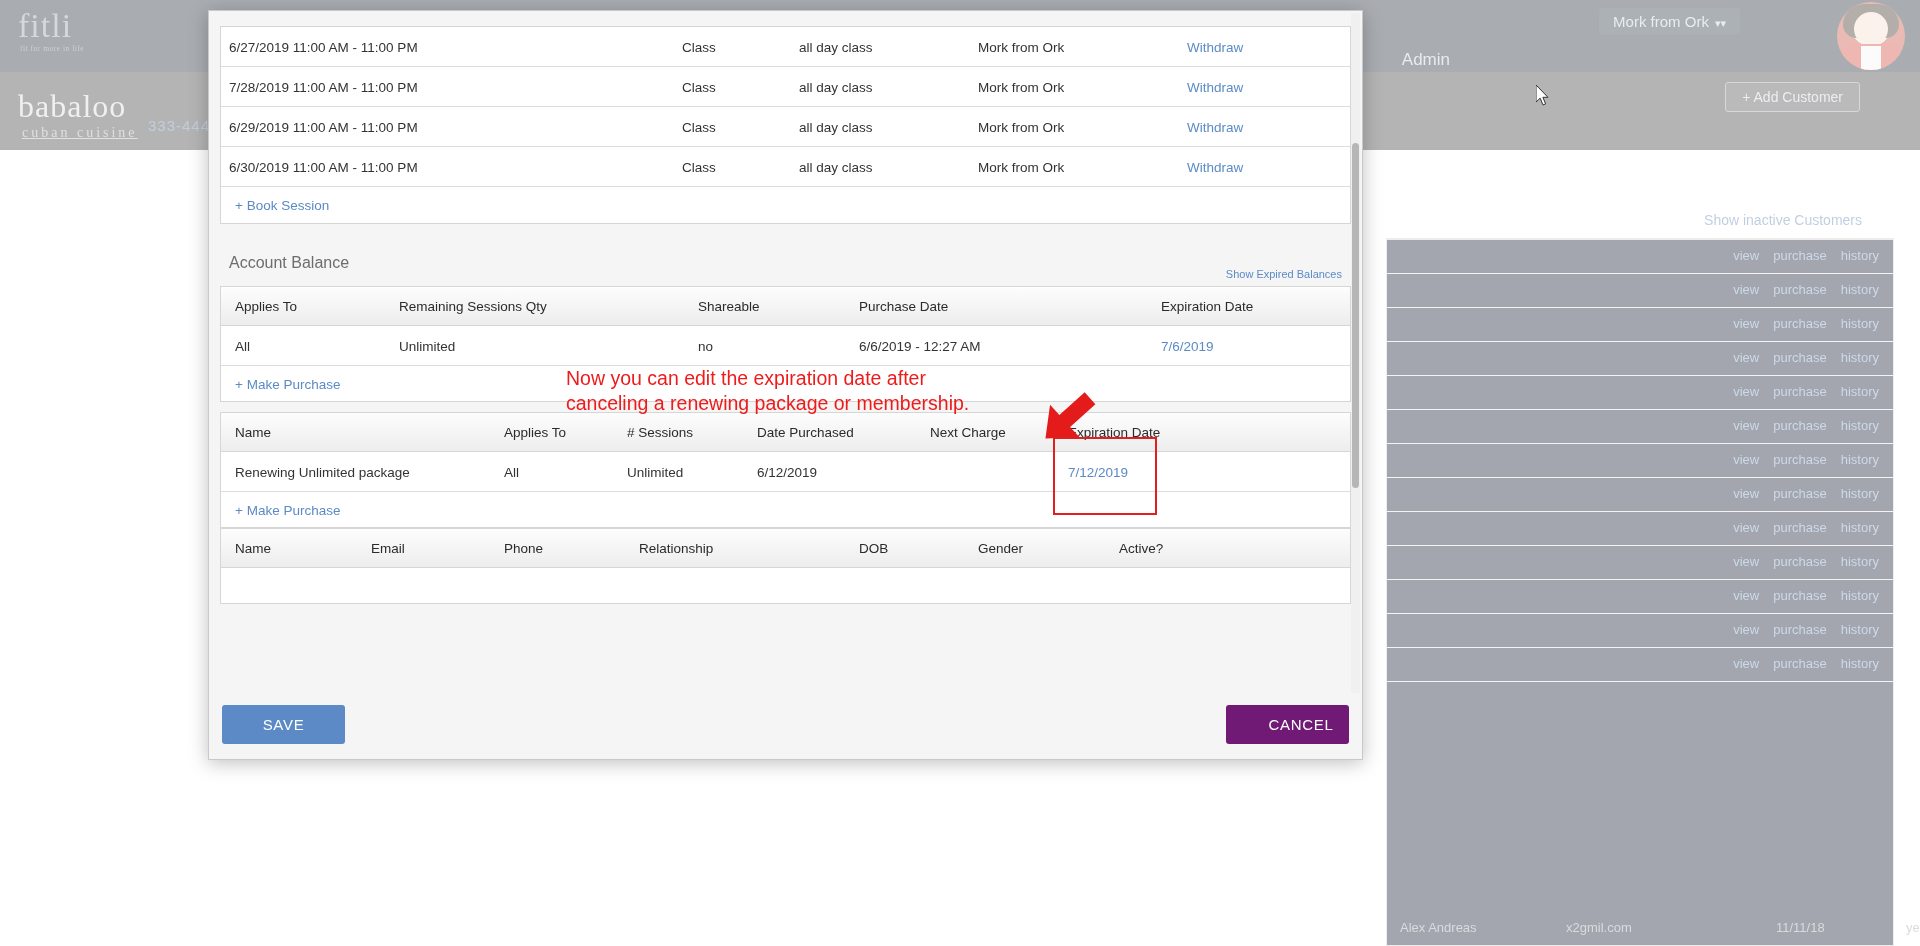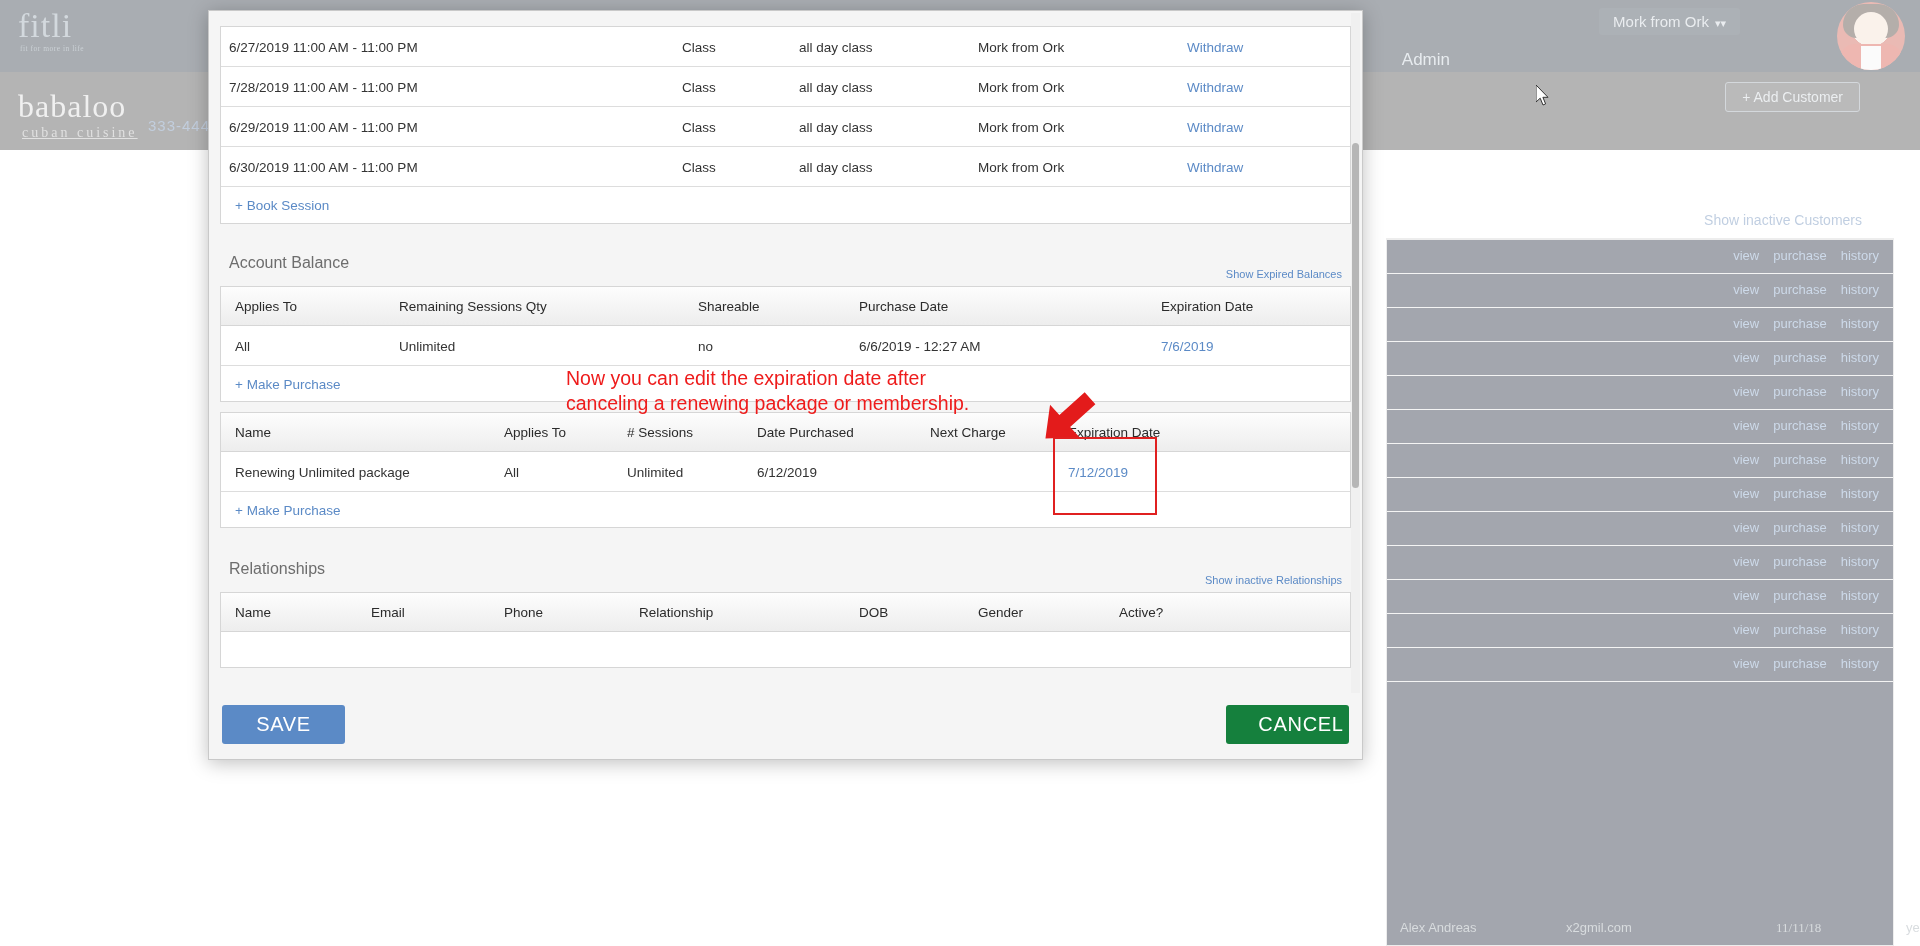--- a/index.html
+++ b/index.html
@@ -93,21 +93,21 @@
     height:34px; border-bottom:1px solid #e2e2e2; position:relative;
   }
   .bg-cust-actions {
     position:absolute; right:14px; top:8px; font-size:13px; color:#7d9ec9;
   }
   .bg-cust-actions span { margin-left:14px; }
   .bg-cust-name {
     position:absolute; left:14px; top:8px; font-size:13px; color:#9aa3ab;
   }
   .bg-cust-email { position:absolute; left:180px; top:8px; font-size:13px; color:#9aa3ab;}
-  .bg-cust-date  { position:absolute; left:390px; top:8px; font-size:13px; color:#9aa3ab;font-family:Liberation Serif, serif;}
+  .bg-cust-date  { position:absolute; left:390px; top:8px; font-size:13px; color:#9aa3ab;}
   .bg-cust-yes   { position:absolute; left:520px; top:8px; font-size:13px; color:#9aa3ab;}
 
   
   #dim-overlay {
     position:absolute; inset:0; background: rgba(255,255,255,0.62);
     pointer-events:none;
   }
 
   
   #modal {
@@ -150,25 +150,25 @@
   }
 
   
   #modal-footer {
     position:absolute; left:0; right:0; bottom:0; height:66px;
     background:#f5f5f5;
   }
   .btn {
     position:absolute; top:12px; width:123px; height:39px;
     border:none; border-radius:3px;
-    font-size:20px; letter-spacing:.7px; color:#fff;
+    font-size:15px; letter-spacing:.7px; color:#fff;
     font-family:"Liberation Sans", sans-serif; cursor:pointer;
   }
   #save-btn   { left:13px;  background:#5b8ac6; }
-  #cancel-btn { right:13px; background:#15803d;padding-left:27px; }
+  #cancel-btn { right:13px; background:#701a75;padding-left:27px; }
 
   
   #modal-scrollbar {
     position:absolute; right:2px; top:2px; width:9px; height:700px;
     background:#f0f0f0;
   }
   #modal-scroll-thumb {
     position:absolute; left:1px; width:7px; top:130px; height:345px;
     background:#b6b6b6; border-radius:4px;
   }
@@ -363,24 +363,20 @@
           <div class="cell" style="left: 406px;">Unlimited</div>
           <div class="cell" style="left: 536px;">6/12/2019</div>
           <div class="cell" style="left: 709px;"></div>
           <div class="cell link" style="left: 847px;">7/12/2019</div>
         </div>
         <div class="tfoot rowwrap">
           <div class="cell link" style="left: 14px;">+ Make Purchase</div>
         </div>
       </div>
 
-    <div style="position:relative; height:44px; margin-top:20px;">
-      <div class="section-title" style="position:absolute; left:9px; top:12px;">Relationships</div>
-      <div class="section-link" style="position:absolute; right:9px; top:26px;">Show inactive Relationships</div>
-    </div>
     <div class="card" id="relationships-card">
         <div class="thead rowwrap">
           <div class="cell head" style="left: 14px;">Name</div>
           <div class="cell head" style="left: 150px;">Email</div>
           <div class="cell head" style="left: 283px;">Phone</div>
           <div class="cell head" style="left: 418px;">Relationship</div>
           <div class="cell head" style="left: 638px;">DOB</div>
           <div class="cell head" style="left: 757px;">Gender</div>
           <div class="cell head" style="left: 898px;">Active?</div>
         </div>

